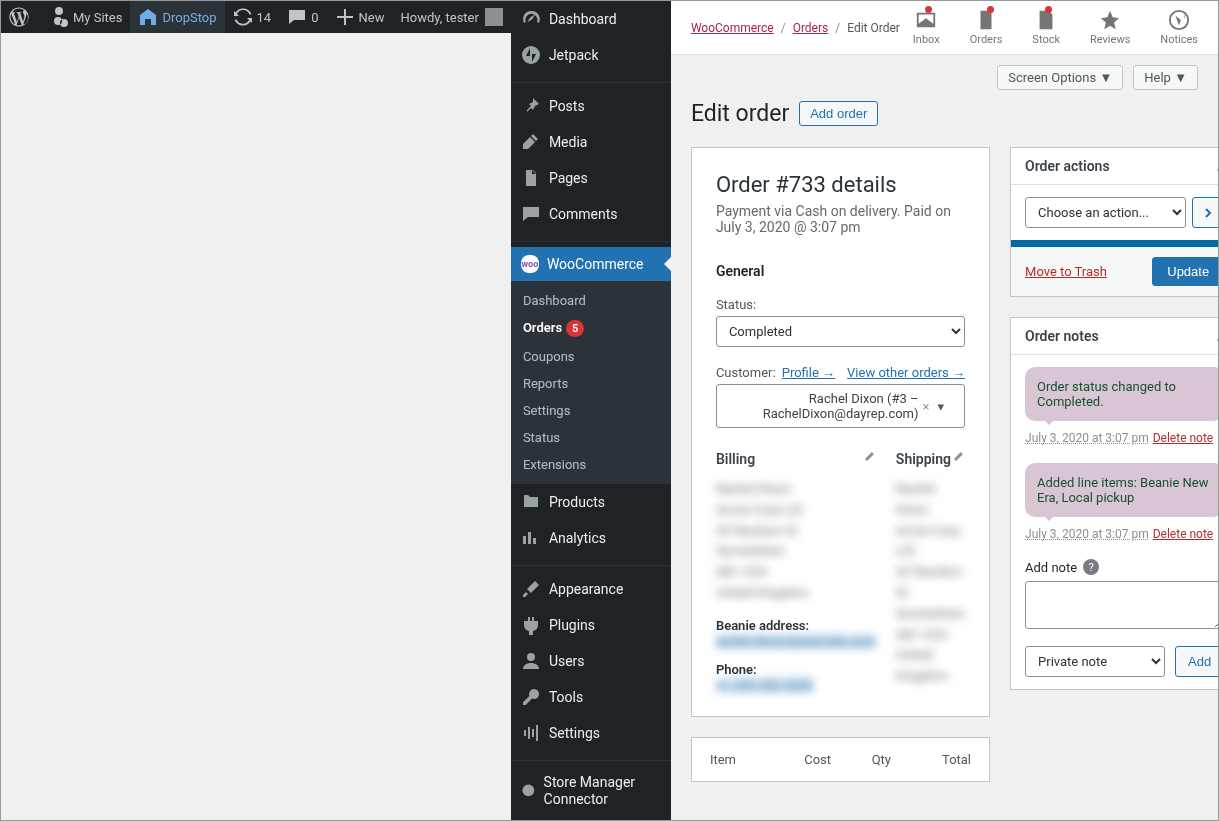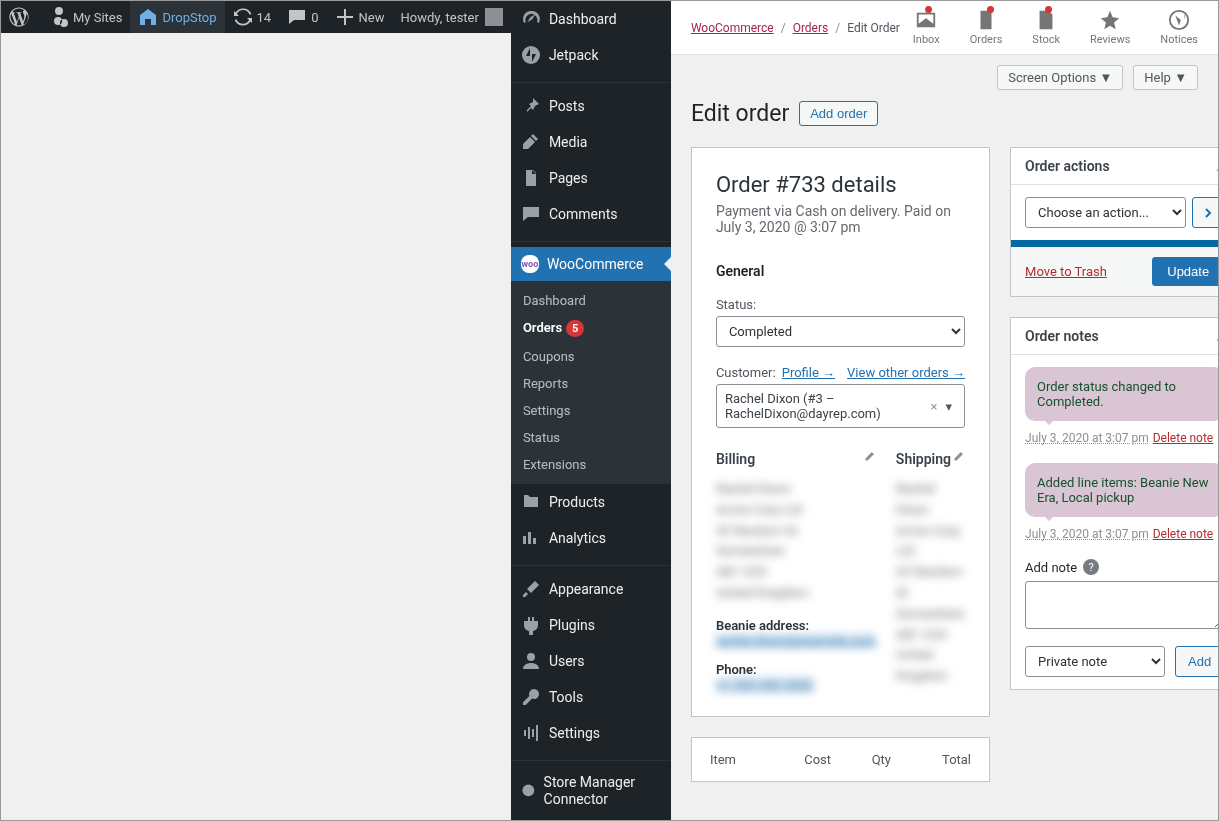--- a/index.html
+++ b/index.html
@@ -63,21 +63,21 @@
 .order-sub { color: #646970; font-size: 14px; margin-bottom: 28px; }
 .section-h { font-size: 14px; font-weight: 600; margin-bottom: 18px; color: #1d2327; }
 
 .form-row { margin-bottom: 14px; }
 .form-row label { display: block; margin-bottom: 4px; color: #50575e; font-size: 13px; }
 .form-row .date-line { display: flex; align-items: center; gap: 8px; }
 .input, select, textarea { border: 1px solid #8c8f94; border-radius: 3px; padding: 6px 8px; font-size: 13px; background: #fff; color: #2c3338; font-family: inherit; }
 .input.date { width: 340px; }
 .input.time { width: 45px; text-align: center; }
 .select-full { width: 100%; padding: 6px 8px; }
-.select2 { width: 100%; border: 1px solid #8c8f94; border-radius: 3px; padding: 6px 8px; display: flex; align-items: center; }
+.select2 { width: 100%; border: 1px solid #8c8f94; border-radius: 3px; padding: 6px 16px; display: flex; align-items: center; text-align: right; }
 .select2 .clear { margin-left: auto; color: #999; cursor: pointer; padding: 0 4px; }
 .select2 .arrow { color: #50575e; cursor: pointer; padding: 0 4px; }
 
 .customer-links { display: flex; gap: 12px; justify-content: flex-end; margin-top: 4px; }
 .customer-links a { color: #2271b1; text-decoration: underline; font-size: 13px; }
 .customer-row { display: flex; justify-content: space-between; align-items: baseline; }
 
 .addr-cols { display: flex; gap: 20px; margin-top: 22px; }
 .addr-col { flex: 1; }
 .addr-col h4 { font-size: 14px; font-weight: 600; margin-bottom: 12px; display: flex; justify-content: space-between; align-items: center; }

